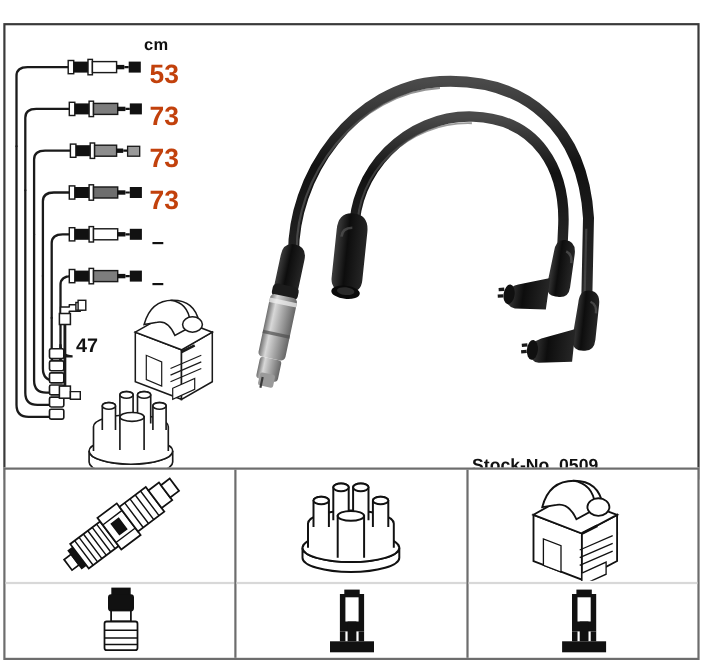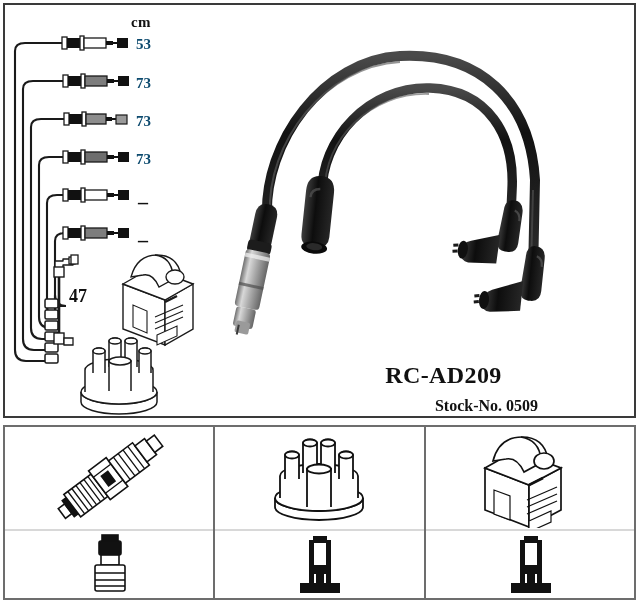--- a/index.html
+++ b/index.html
@@ -1,37 +1,37 @@
 <!DOCTYPE html>
 <html><head>
 <meta charset="utf-8">
 <style>
   html,body{margin:0;padding:0;background:#ffffff;}
   body{width:640px;height:603px;font-family:"Liberation Sans",sans-serif;overflow:hidden;}
   #sheet{position:relative;width:640px;height:603px;background:#fff;}
 
   
-  #main-panel{position:absolute;left:3px;top:3px;width:633px;height:415px;
-              border:2px solid #3a3a3a;box-sizing:border-box;background:#fff;font-family:Liberation Serif, serif;}
+  #main-panel{position:absolute;left:3px;top:21px;width:633px;height:415px;
+              border:2px solid #3a3a3a;box-sizing:border-box;background:#fff;}
 
   
   #legend-strip{position:absolute;left:3px;top:425px;width:633px;height:175px;
                 border:2px solid #6d6d6d;box-sizing:border-box;background:#fff;display:flex;}
   .legend-cell{flex:1;position:relative;box-sizing:border-box;}
   .legend-cell + .legend-cell{border-left:2px solid #6d6d6d;}
   .legend-top{position:absolute;left:0;top:0;right:0;height:104px;
               border-bottom:2px solid #d8d8d8;box-sizing:border-box;}
   .legend-bottom{position:absolute;left:0;top:104px;right:0;bottom:0;}
   .ctr{position:absolute;left:50%;top:50%;transform:translate(-50%,-50%);}
 
   
   #cm-label{position:absolute;left:126px;top:9px;font-size:15px;font-weight:bold;color:#111;letter-spacing:.3px;}
 
   
-  .len-label{position:absolute;font-size:15px;font-weight:bold;color:#0c4a6e;letter-spacing:0px;}
+  .len-label{position:absolute;font-size:24px;font-weight:bold;color:#c2410c;letter-spacing:0px;}
   .dash-label{position:absolute;font-size:20px;font-weight:bold;color:#111;}
 
   #len0{left:131px;top:31px;}
   #len1{left:131px;top:70px;}
   #len2{left:131px;top:108px;}
   #len3{left:131px;top:146px;}
   #len4{left:133px;top:186px;}
   #len5{left:133px;top:224px;}
 
   #len37{position:absolute;left:64px;top:281px;font-size:18px;font-weight:bold;color:#111;}
@@ -270,23 +270,20 @@
 
       <g transform="translate(303,244) rotate(6)">
         <path d="M-9,-16 q0,-12 9,-12 q10,0 10,12 l0,32 q0,11 -10,11 l-2,0 q-9,0 -9,-11 z" fill="url(#bootGrad)"></path>
         <path d="M-9,8 l-30,12 q-9,4 -9,13 q0,9 9,9 l30,-4 z" fill="url(#bootGrad)"></path>
         <ellipse cx="-46" cy="31" rx="5" ry="9" fill="#101010"></ellipse>
         <path d="M-51,27 l-5,1 M-51,33 l-5,1" stroke="#1a1a1a" stroke-width="3"></path>
         <path d="M2,-18 q6,2 6,10" stroke="#585858" stroke-width="2.2" fill="none" opacity=".7"></path>
       </g>
     </svg>
 
-    <div id="prod-code">
-      <span id="prod-code-inner">RC-AD209</span>
-    </div>
     <div id="stock-no">
       <span id="stock-no-inner">Stock-No. 0509</span>
     </div>
   </div>
 
   <div id="legend-strip">
 
     <div class="legend-cell">
       <div class="legend-top">
         <svg class="ctr" width="150" height="96" viewBox="0 0 150 96">

